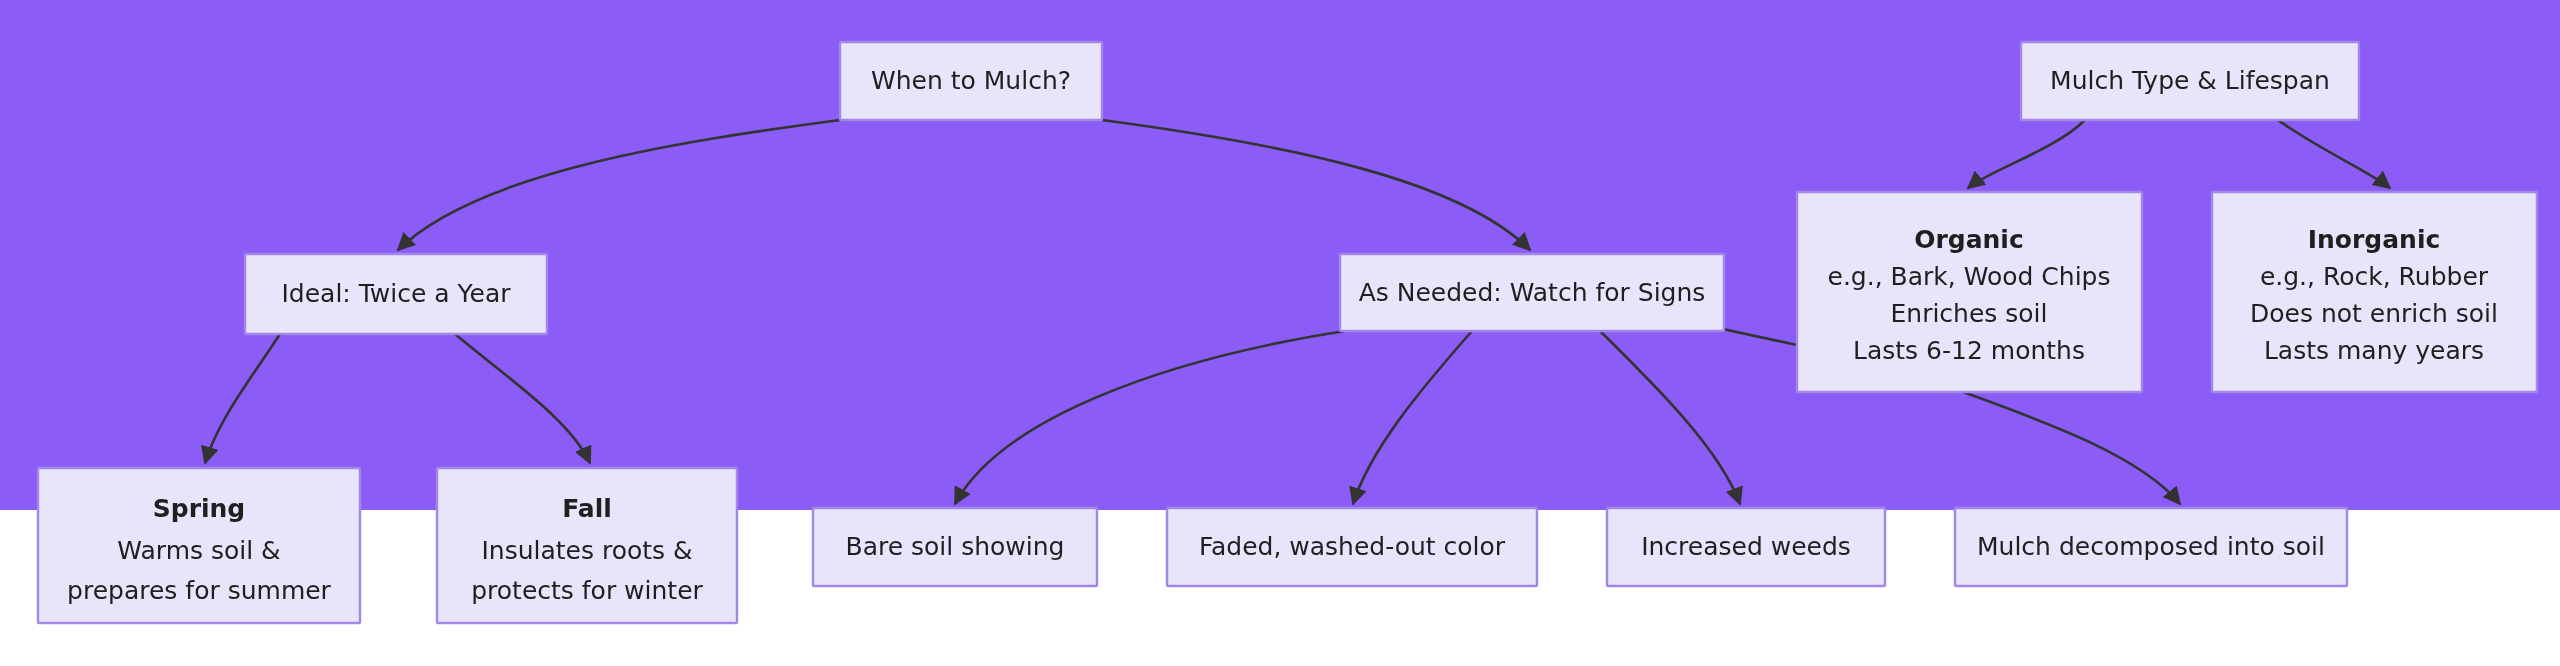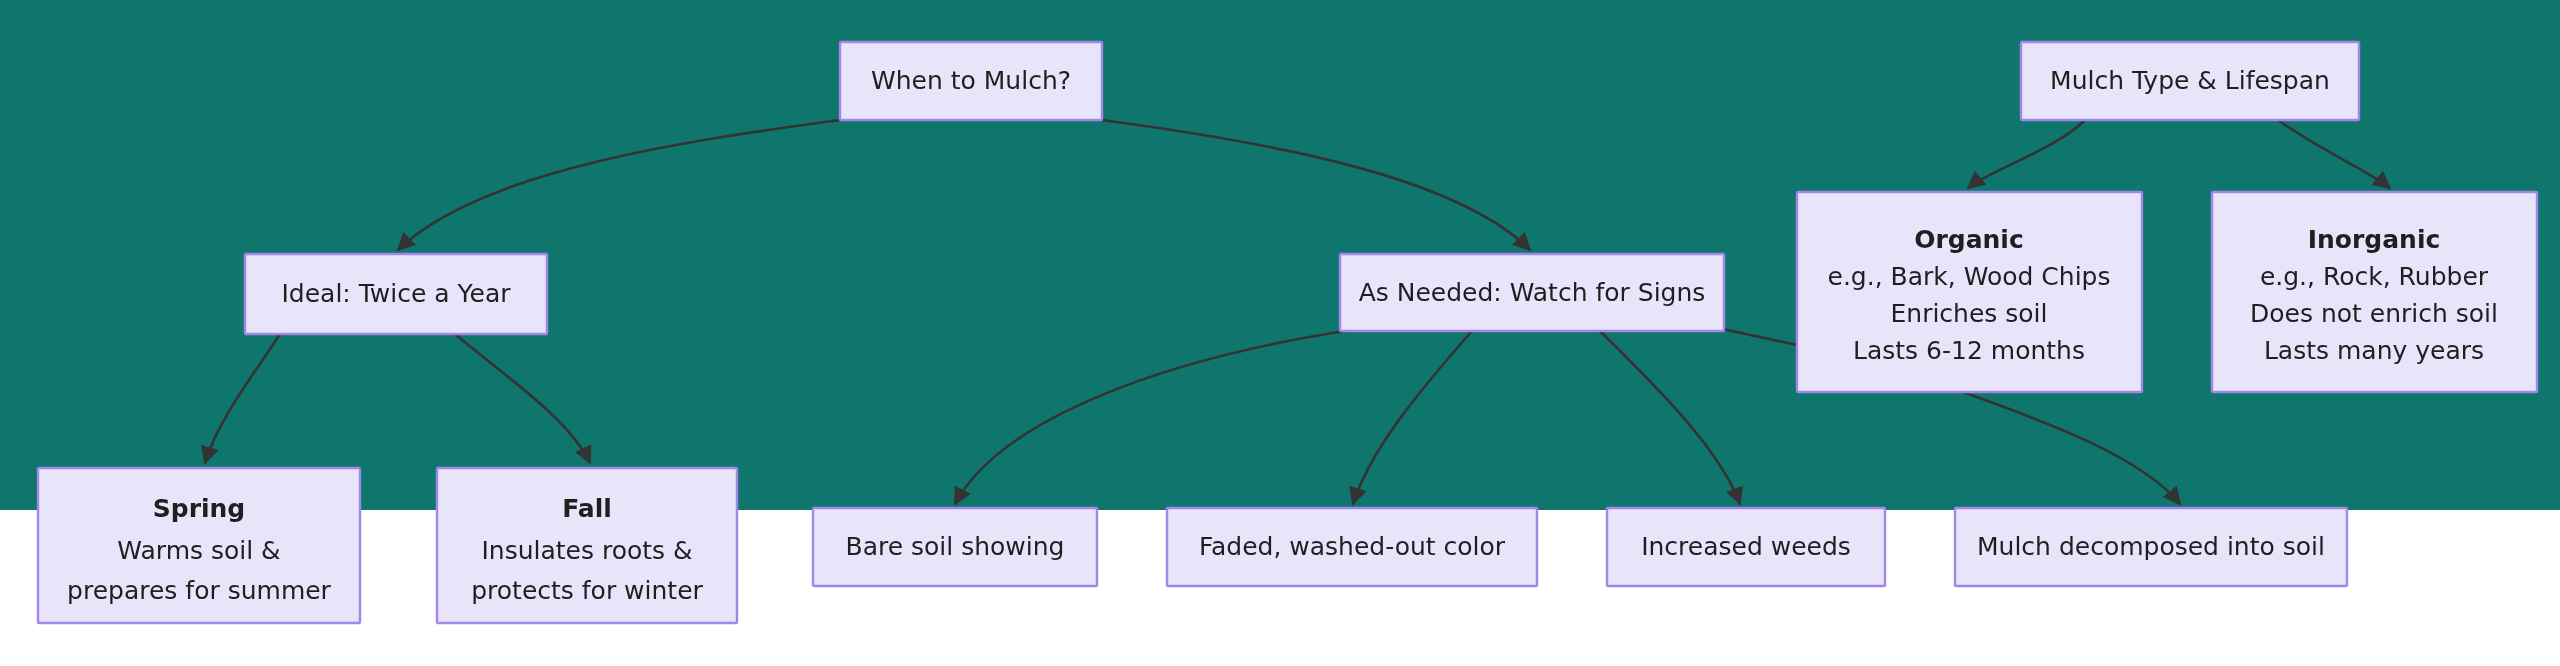--- a/index.html
+++ b/index.html
@@ -10,21 +10,21 @@
   body {
     width: 2560px;
     height: 666px;
     font-family: "DejaVu Sans", "Liberation Sans", sans-serif;
     overflow: hidden;
   }
   #flowchart {
     position: relative;
     width: 2560px;
     height: 510px;
-    background: #0f766e;
+    background: #8b5cf6;
   }
   svg.canvas {
     position: absolute;
     top: 0;
     left: 0;
     width: 2560px;
     height: 666px;
   }
   .edge-path {
     fill: none;

